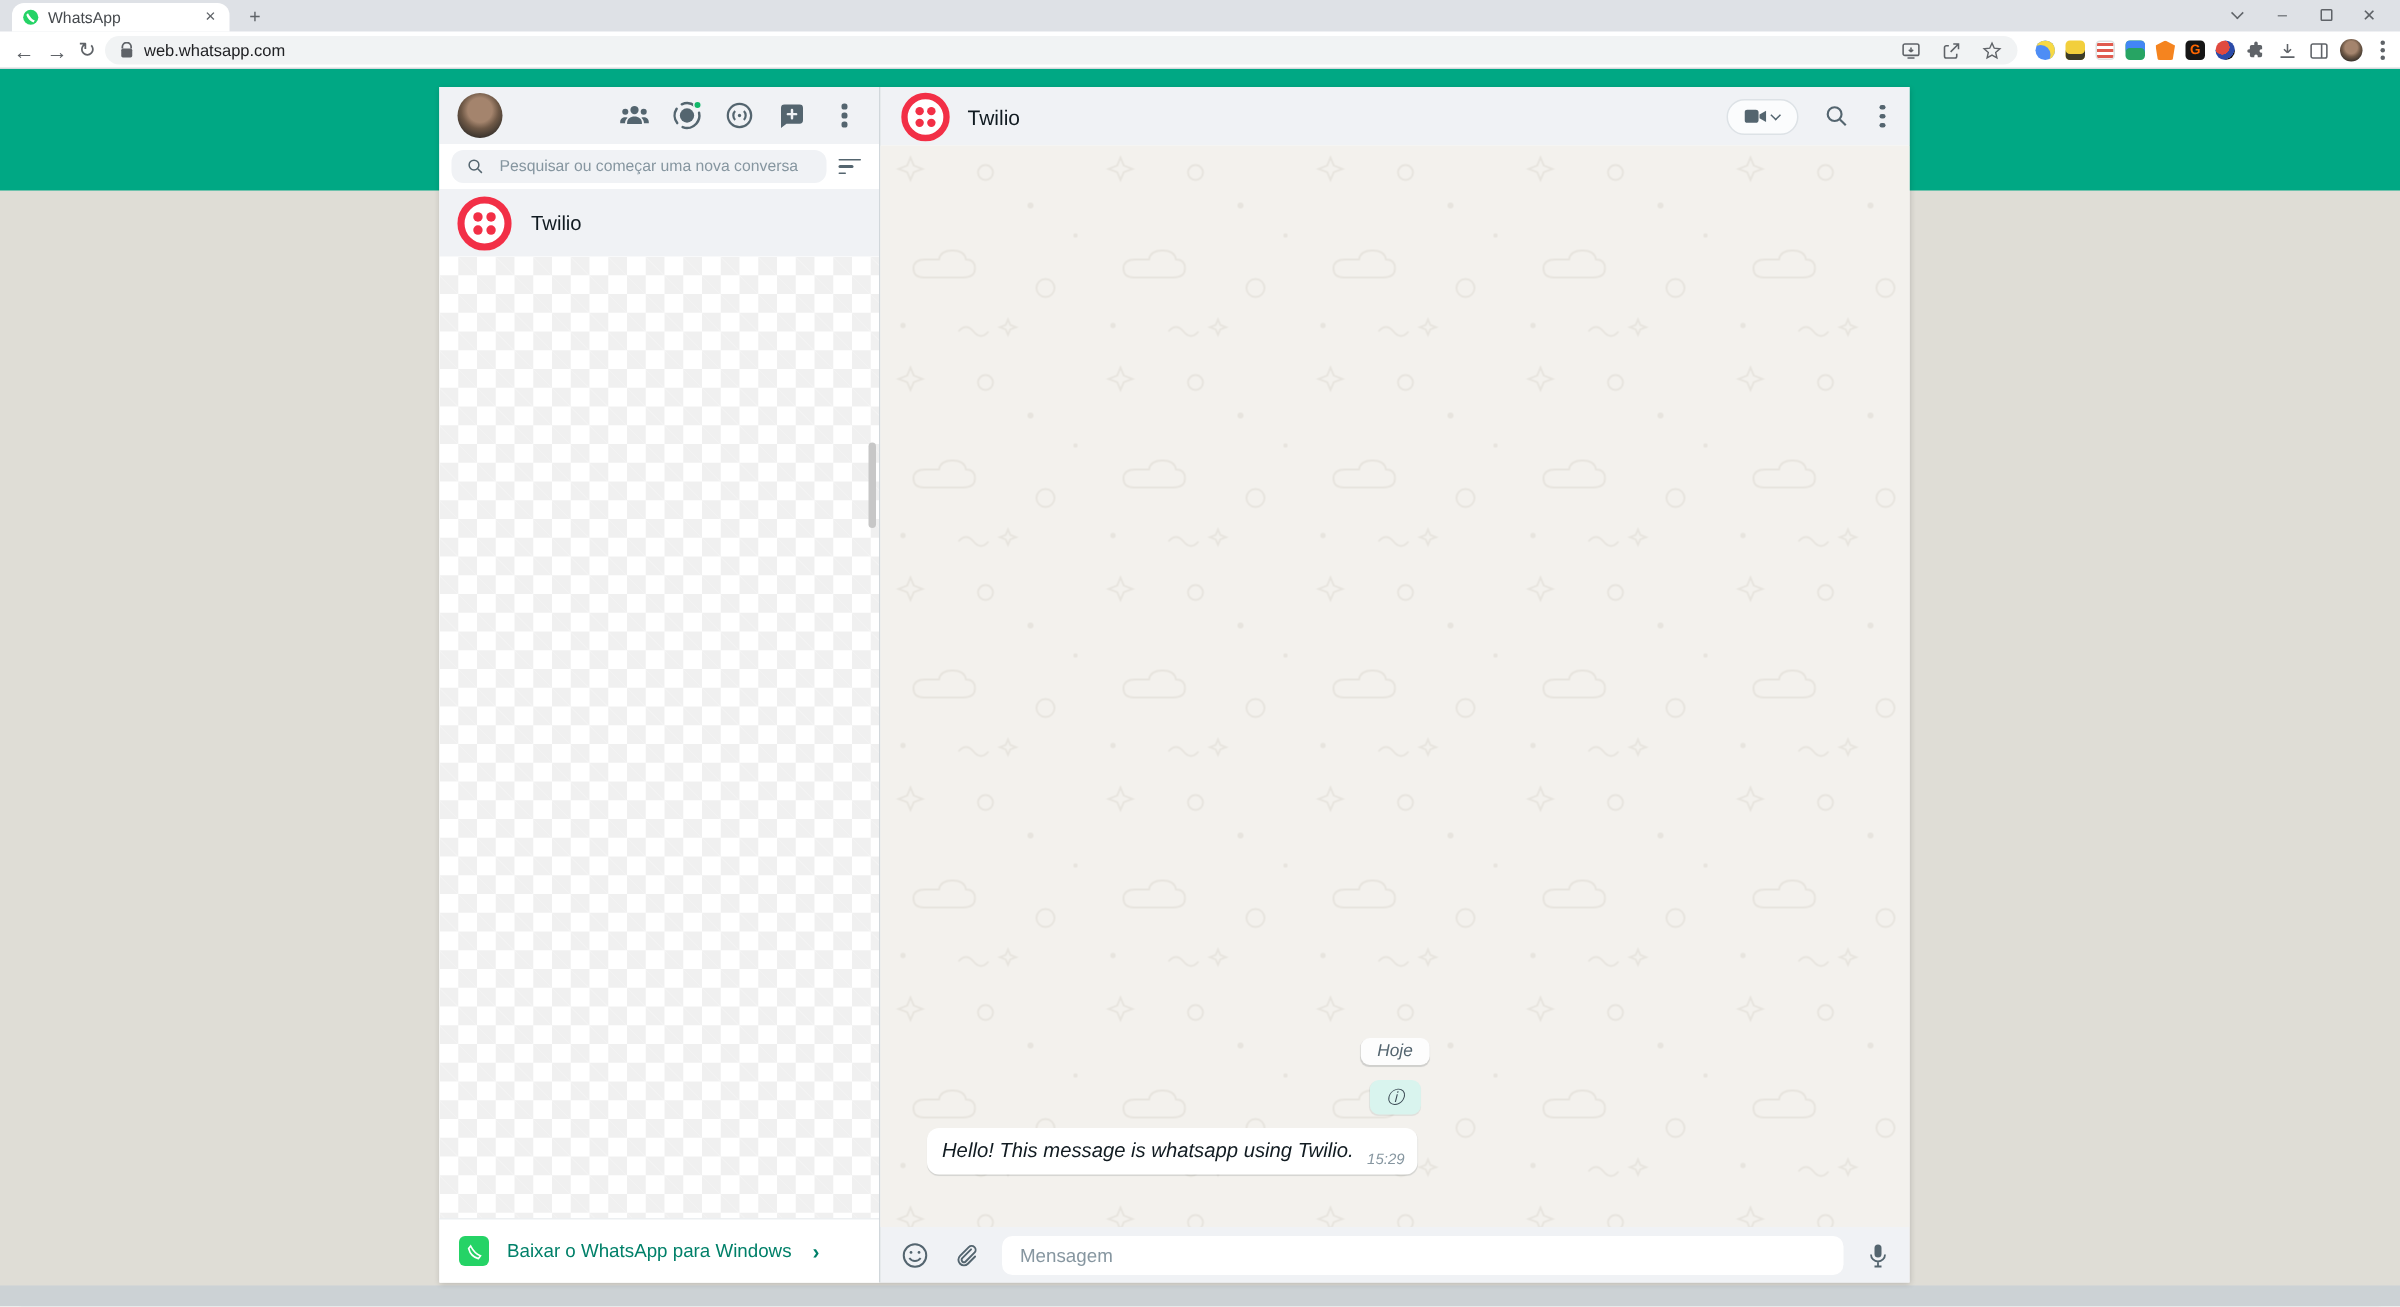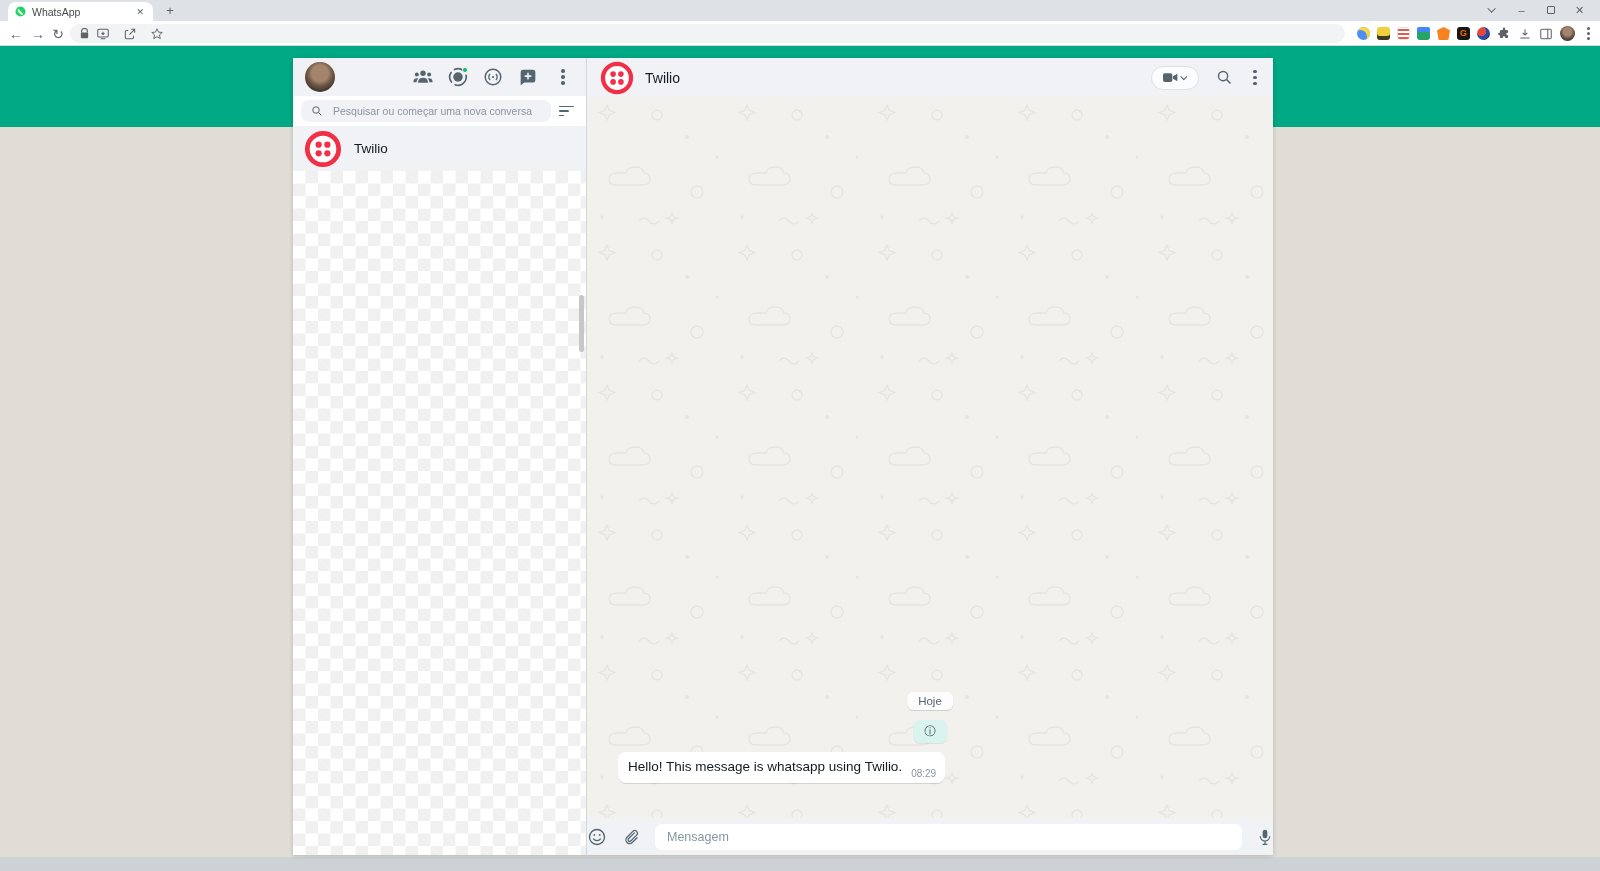--- a/index.html
+++ b/index.html
@@ -94,35 +94,35 @@
   
   .chatpane { flex:1; display:flex; flex-direction:column; min-width:0; }
   .c-header { height:39px; background:#f0f2f5; display:flex; align-items:center; padding:0 13px; gap:11px; flex:0 0 auto; }
   .c-title { font-size:14px; color:#111b21; }
   .c-actions { margin-left:auto; display:flex; align-items:center; gap:17px; }
   .call-pill { width:48px; height:24px; border:1px solid #dde2e6; background:#fbfcfd; border-radius:13px;
                display:flex; align-items:center; justify-content:center; gap:4px; color:#54656f; }
   .caret-sm { width:5px; height:5px; border-left:1.3px solid #54656f; border-bottom:1.3px solid #54656f;
               transform:rotate(-45deg) translateY(-1px); }
 
-  .messages { position:relative; flex:1; overflow:hidden; background:#f3f1ed; }
+  .messages { position:relative; flex:1; overflow:hidden; background:#f3f1ed;font-style:italic; }
   .doodle { position:absolute; inset:0; }
   .date-badge { position:absolute; top:595px; left:50%; transform:translateX(-50%);
                 background:#fdfdfd; border-radius:6px; padding:3px 11px; font-size:11.5px; color:#54656f;
                 box-shadow:0 1px .5px rgba(11,20,26,.15); }
   .notice { position:absolute; top:623px; left:50%; transform:translateX(-50%); white-space:nowrap;
             background:#d9f4ee; border-radius:6px; padding:4px 11px; font-size:11.5px; color:#3b4a54;
             box-shadow:0 1px .5px rgba(11,20,26,.08); display:flex; align-items:center; gap:4px; }
   .bubble { position:absolute; top:655px; left:31px; background:#fff; border-radius:8px;
             padding:6px 9px 7px 10px; box-shadow:0 1px .5px rgba(11,20,26,.13);
             display:flex; align-items:flex-end; gap:9px; }
   .bubble-text { font-size:13.5px; color:#111b21; line-height:18px; white-space:nowrap; }
   .bubble-time { font-size:10px; color:#8696a0; transform:translateY(3px); }
 
-  .composer { height:37px; background:#f0f2f5; display:flex; align-items:center; padding:0 0;
+  .composer { height:37px; background:#f0f2f5; display:flex; align-items:center; padding:0 13px;
               gap:15px; flex:0 0 auto; }
   .composer-field { flex:1; height:26px; background:#fff; border-radius:7px; border:0; outline:0;
                     padding:0 12px; font-size:12.5px; color:#3b4a54; font-family:inherit; }
   .composer-field::placeholder { color:#8696a0; }
 
   svg { display:block; }
 </style>
 </head>
 <body>
 
@@ -157,20 +157,21 @@
     <span class="navbtn" style="left:28px">→</span>
     <span class="navbtn" style="left:48px">↻</span>
 
     <div class="omnibox">
       <span>
         <svg width="9" height="11" viewBox="0 0 12 15">
             <path d="M2 6V4.5a4 4 0 0 1 8 0V6" fill="none" stroke="#5f6368" stroke-width="1.6"></path>
             <rect x="1" y="6" width="10" height="8" rx="1.5" fill="#5f6368"></rect>
           </svg>
       </span>
+      <span class="url">web.whatsapp.com</span>
       <span class="omni-icons">
         <span>
           <svg width="14" height="14" viewBox="0 0 24 24" fill="none" stroke="#5f6368" stroke-width="1.8">
               <rect x="3" y="4" width="18" height="13" rx="2"></rect>
               <path d="M12 8v5m0 0l-2.5-2.5M12 13l2.5-2.5M8 20h8"></path>
             </svg>
         </span>
         <span>
           <svg width="14" height="14" viewBox="0 0 24 24" fill="none" stroke="#5f6368" stroke-width="1.8">
               <path d="M9 6H6a2 2 0 0 0-2 2v10a2 2 0 0 0 2 2h10a2 2 0 0 0 2-2v-3"></path>
@@ -287,20 +288,29 @@
                 <circle cx="24.6" cy="15.4" r="3.3" fill="#f22f46"></circle>
                 <circle cx="15.4" cy="24.6" r="3.3" fill="#f22f46"></circle>
                 <circle cx="24.6" cy="24.6" r="3.3" fill="#f22f46"></circle>
               </svg>
           </span>
           <span class="chat-item-name">Twilio</span>
         </div>
 
         <div class="checker"></div>
 
+        <div class="dl-banner">
+          <span class="wa-sq">
+            <svg width="13" height="13" viewBox="0 0 24 24" fill="none" stroke="#fff" stroke-width="2">
+                <path d="M7 5c4 7.5 7.5 10.5 12 12l-2.5 3.5C11 19 6 14 4.5 8z"></path>
+              </svg>
+          </span>
+          <span class="dl-text">Baixar o WhatsApp para Windows</span>
+          <span class="dl-chev">›</span>
+        </div>
 
         <span class="s-scrollbar"></span>
       </aside>
 
       <section class="chatpane">
         <div class="c-header">
           <span>
             <svg width="34" height="34" viewBox="0 0 40 40">
                 <circle cx="20" cy="20" r="19" fill="#fff"></circle>
                 <circle cx="20" cy="20" r="16.5" fill="none" stroke="#f22f46" stroke-width="5"></circle>
@@ -355,21 +365,21 @@
           </svg>
 
           <div class="date-badge">Hoje</div>
 
           <div class="notice">
             <span>ⓘ</span>
           </div>
 
           <div class="bubble">
             <span class="bubble-text">Hello! This message is whatsapp using Twilio.</span>
-            <span class="bubble-time">08:29</span>
+            <span class="bubble-time">15:29</span>
           </div>
         </div>
 
         <div class="composer">
           <span>
             <svg width="20" height="20" viewBox="0 0 24 24" fill="none" stroke="#54656f" stroke-width="1.6">
                 <circle cx="12" cy="12" r="9"></circle>
                 <circle cx="8.8" cy="9.5" r="1.1" fill="#54656f" stroke="none"></circle>
                 <circle cx="15.2" cy="9.5" r="1.1" fill="#54656f" stroke="none"></circle>
                 <path d="M7.5 14a5.5 5.5 0 0 0 9 0"></path>

